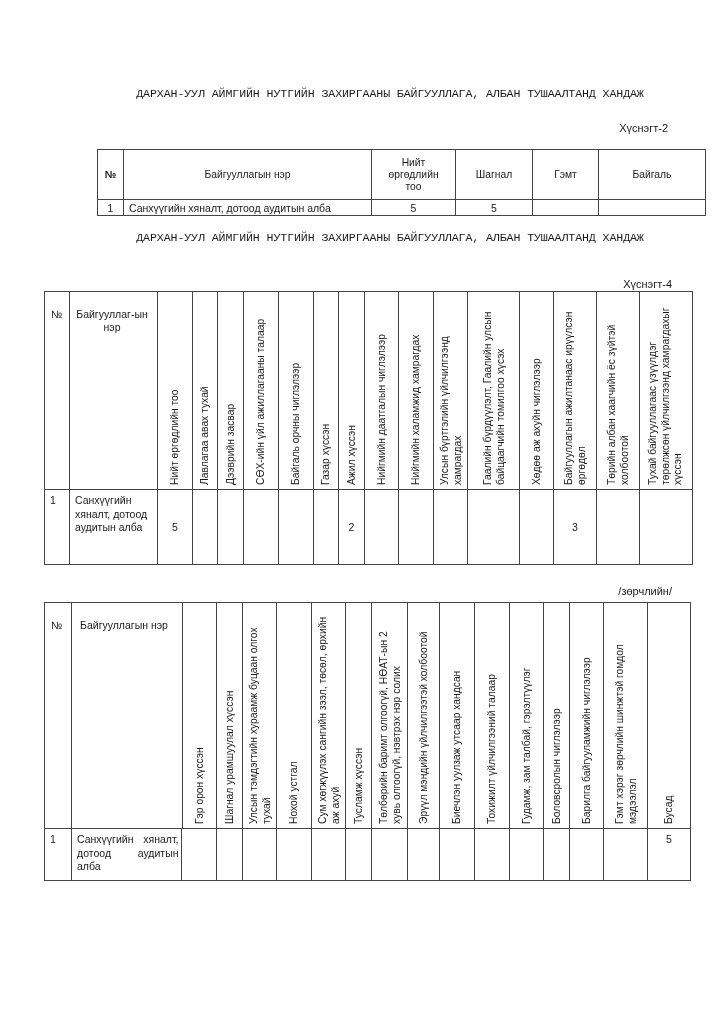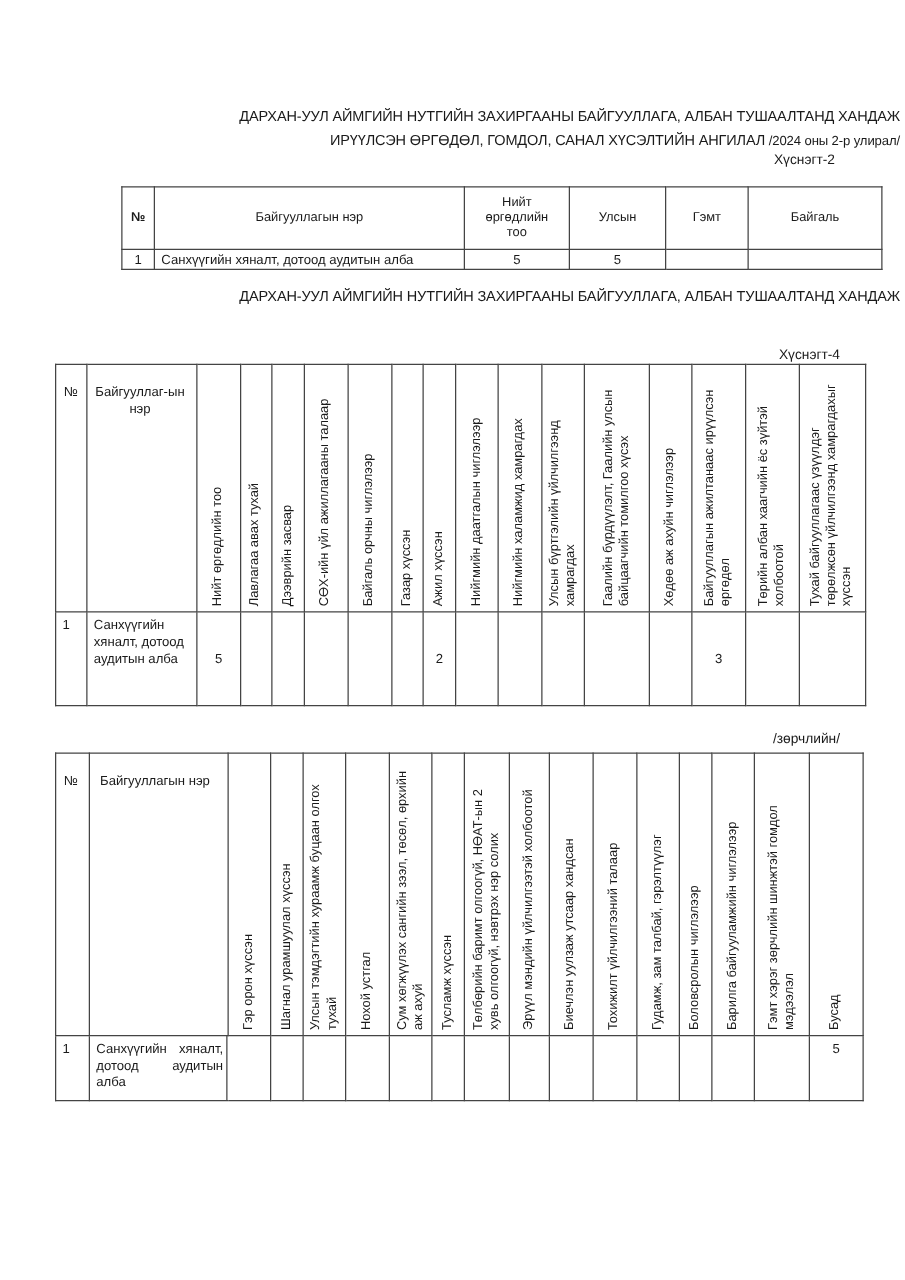--- a/index.html
+++ b/index.html
@@ -1,57 +1,56 @@
 <!DOCTYPE html>
 <html><head>
 <meta charset="utf-8">
 <style>
   html, body { margin: 0; padding: 0; background: #ffffff; }
   body { width: 724px; height: 1024px; position: relative; overflow: hidden;
          font-family: "Liberation Sans", "DejaVu Sans", sans-serif; color: #1a1a1a; }
-  .title { position: absolute; left: 60px; width: 660px; text-align: right;
-           font-size: 11.6px; line-height: 19px; letter-spacing: -0.1px; }
+  .title { position: absolute; left: 60px; width: 660px; text-align: center;
+           font-size: 11.6px; line-height: 19px; letter-spacing: -0.1px; font-family: Liberation Mono, monospace; }
   .title .small { font-size: 10.5px; }
   .rnote { position: absolute; font-size: 11px; text-align: right; }
   table { position: absolute; border-collapse: collapse; table-layout: fixed; }
   td, th { border: 1px solid #444; padding: 0; font-weight: normal; font-size: 10.5px; vertical-align: top; overflow: hidden; }
   #t1 th { vertical-align: middle; text-align: center; font-size: 10.3px; line-height: 12px; }
   #t1 td { vertical-align: middle; font-size: 10.5px; }
   .c { text-align: center; }
   .htxt { padding: 16px 0 0 6px; font-size: 10.5px; line-height: 13px; }
   .cell-txt { padding: 4px 4px 0 5px; line-height: 13.5px; font-size: 10.5px; }
   .num { text-align: center; vertical-align: middle; font-size: 10.5px; }
   .misalign { position: absolute; border-right: 1px solid #444; }
 </style>
 </head>
 <body>
 
 <div class="title" style="top:84px;">
   <div>ДАРХАН-УУЛ АЙМГИЙН НУТГИЙН ЗАХИРГААНЫ БАЙГУУЛЛАГА, АЛБАН ТУШААЛТАНД ХАНДАЖ</div>
-  <div><span>ИРҮҮЛСЭН ӨРГӨДӨЛ, ГОМДОЛ, САНАЛ ХҮСЭЛТИЙН АНГИЛАЛ</span><span class="small"> /2024 оны 2-р улирал/</span></div>
 </div>
 <div class="rnote" style="top:122px; right:56px;">Хүснэгт-2</div>
 
 <table id="t1" style="left:97px; top:149px; width:608px;">
   <colgroup>
     <col style="width:26px">
       <col style="width:248px">
       <col style="width:84px">
       <col style="width:77px">
       <col style="width:66px">
       <col style="width:107px">
   </colgroup>
   <tbody>
       <tr style="height:50px">
     <th style="font-weight:bold">№</th>
     <th>Байгууллагын нэр</th>
     <th>
           <div style="width:60px;margin:0 auto">Нийт өргөдлийн тоо</div>
         </th>
-    <th>Улсын</th>
+    <th>Шагнал</th>
     <th>Гэмт</th>
     <th>Байгаль</th>
   </tr>
   <tr style="height:16px">
     <td class="c">1</td>
     <td style="padding-left:5px">Санхүүгийн хяналт, дотоод аудитын алба</td>
     <td class="c">5</td>
     <td class="c">5</td>
     <td class="c"></td>
     <td class="c"></td>

